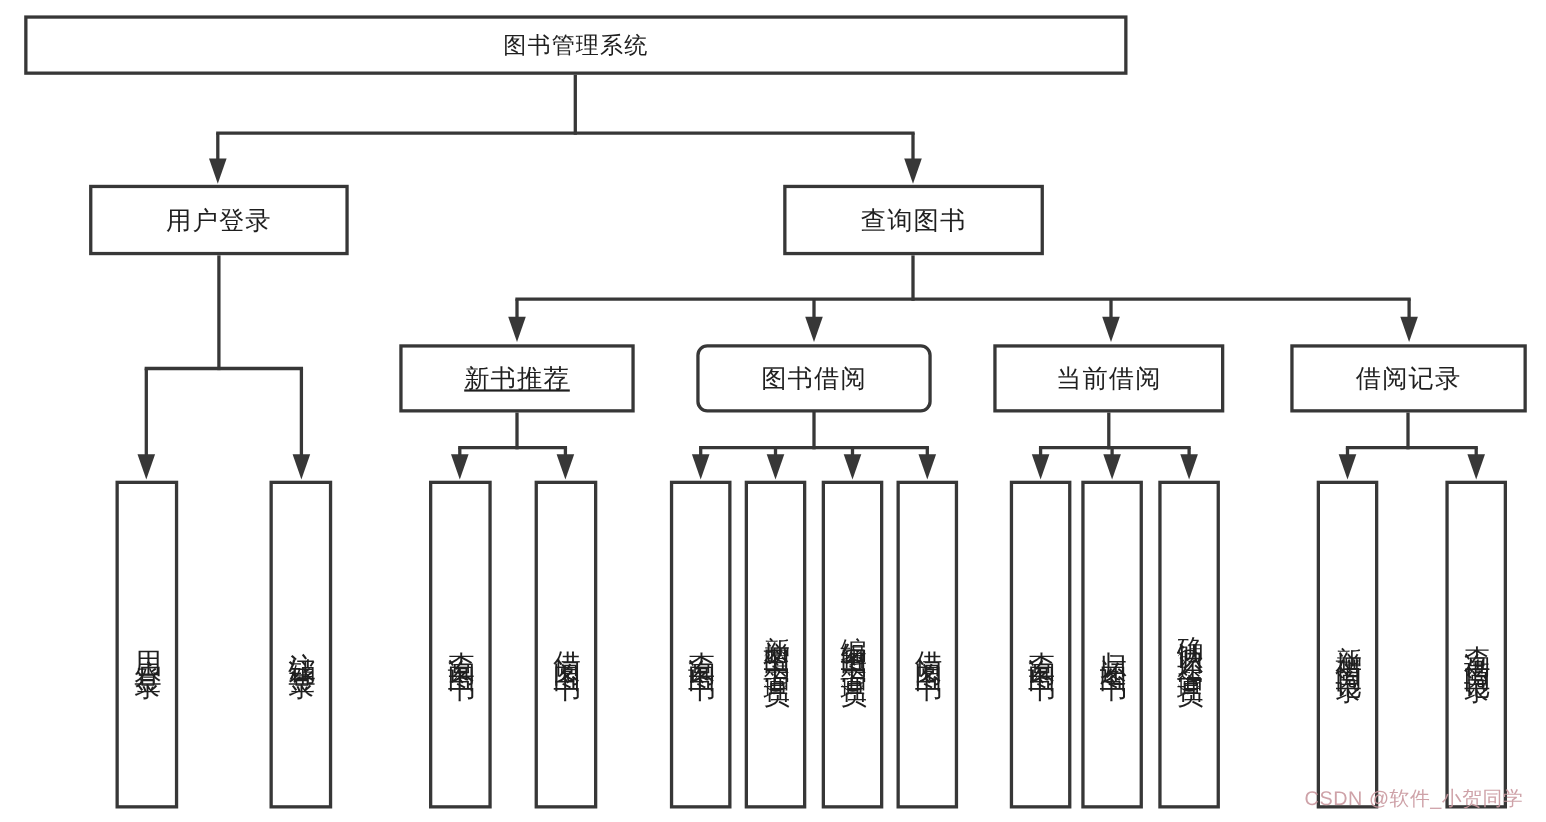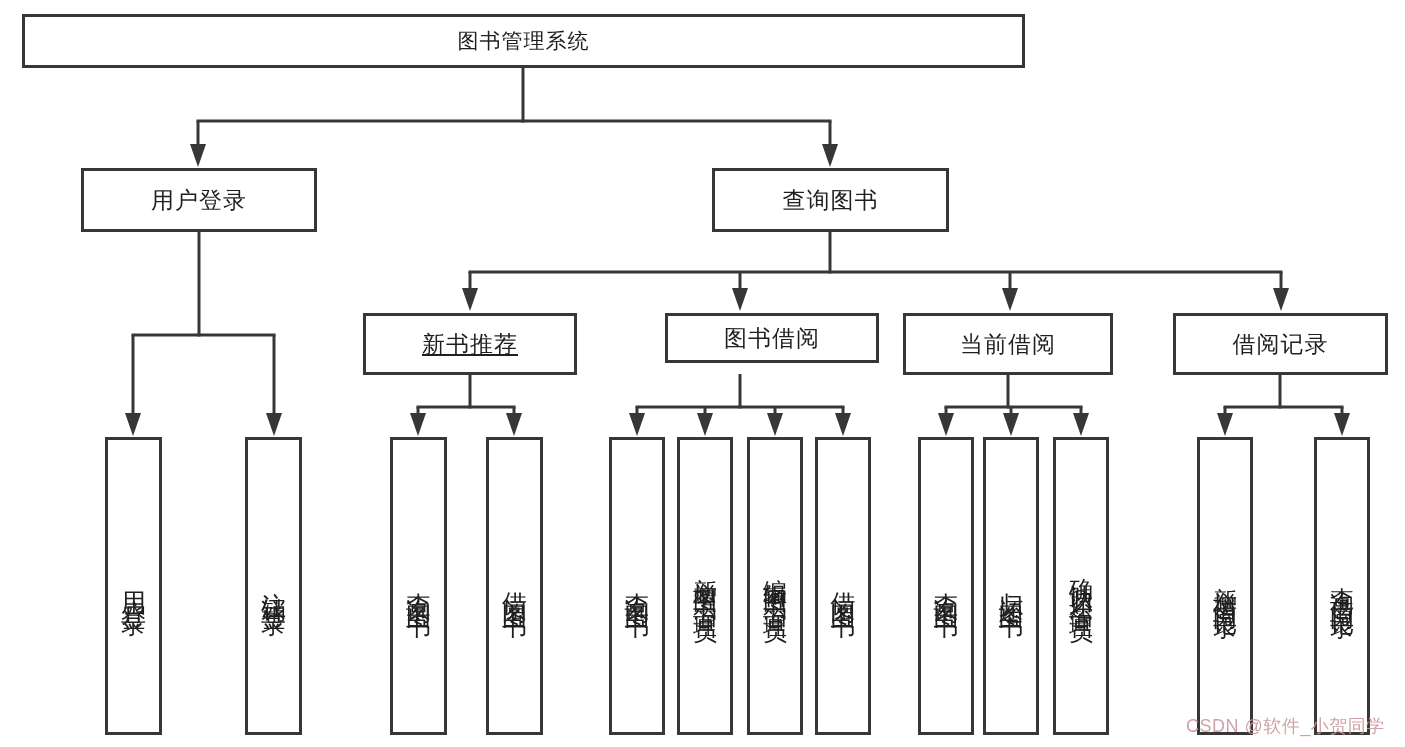--- a/index.html
+++ b/index.html
@@ -128,21 +128,21 @@
       <path d="M1342,436 L1334,413 L1350,413 Z"></path>
     </g>
   </svg>
 
   <div class="node root" style="left:22px; top:14px; width:1003px; height:54px;">图书管理系统</div>
 
   <div class="node lvl" style="left:81px; top:168px; width:236px; height:64px;">用户登录</div>
   <div class="node lvl" style="left:712px; top:168px; width:237px; height:64px;">查询图书</div>
 
   <div class="node lvl" style="left:363px; top:313px; width:214px; height:62px;text-decoration:underline;">新书推荐</div>
-  <div class="node lvl" style="left:665px; top:313px; width:214px; height:50px;">图书借阅</div>
+  <div class="node lvl" style="left:633px; top:313px; width:214px; height:62px;border-radius:10px;">图书借阅</div>
   <div class="node lvl" style="left:903px; top:313px; width:210px; height:62px;text-align:right;">当前借阅</div>
   <div class="node lvl" style="left:1173px; top:313px; width:215px; height:62px;">借阅记录</div>
 
   <div class="node leaf" style="left:105px; top:437px; width:57px; height:298px;">用户登录</div>
   <div class="node leaf" style="left:245px; top:437px; width:57px; height:298px;">注销登录</div>
 
   <div class="node leaf" style="left:390px; top:437px; width:57px; height:298px;">查询图书</div>
   <div class="node leaf" style="left:486px; top:437px; width:57px; height:298px;">借阅图书</div>
 
   <div class="node leaf" style="left:609px; top:437px; width:56px; height:298px;">查询图书</div>

